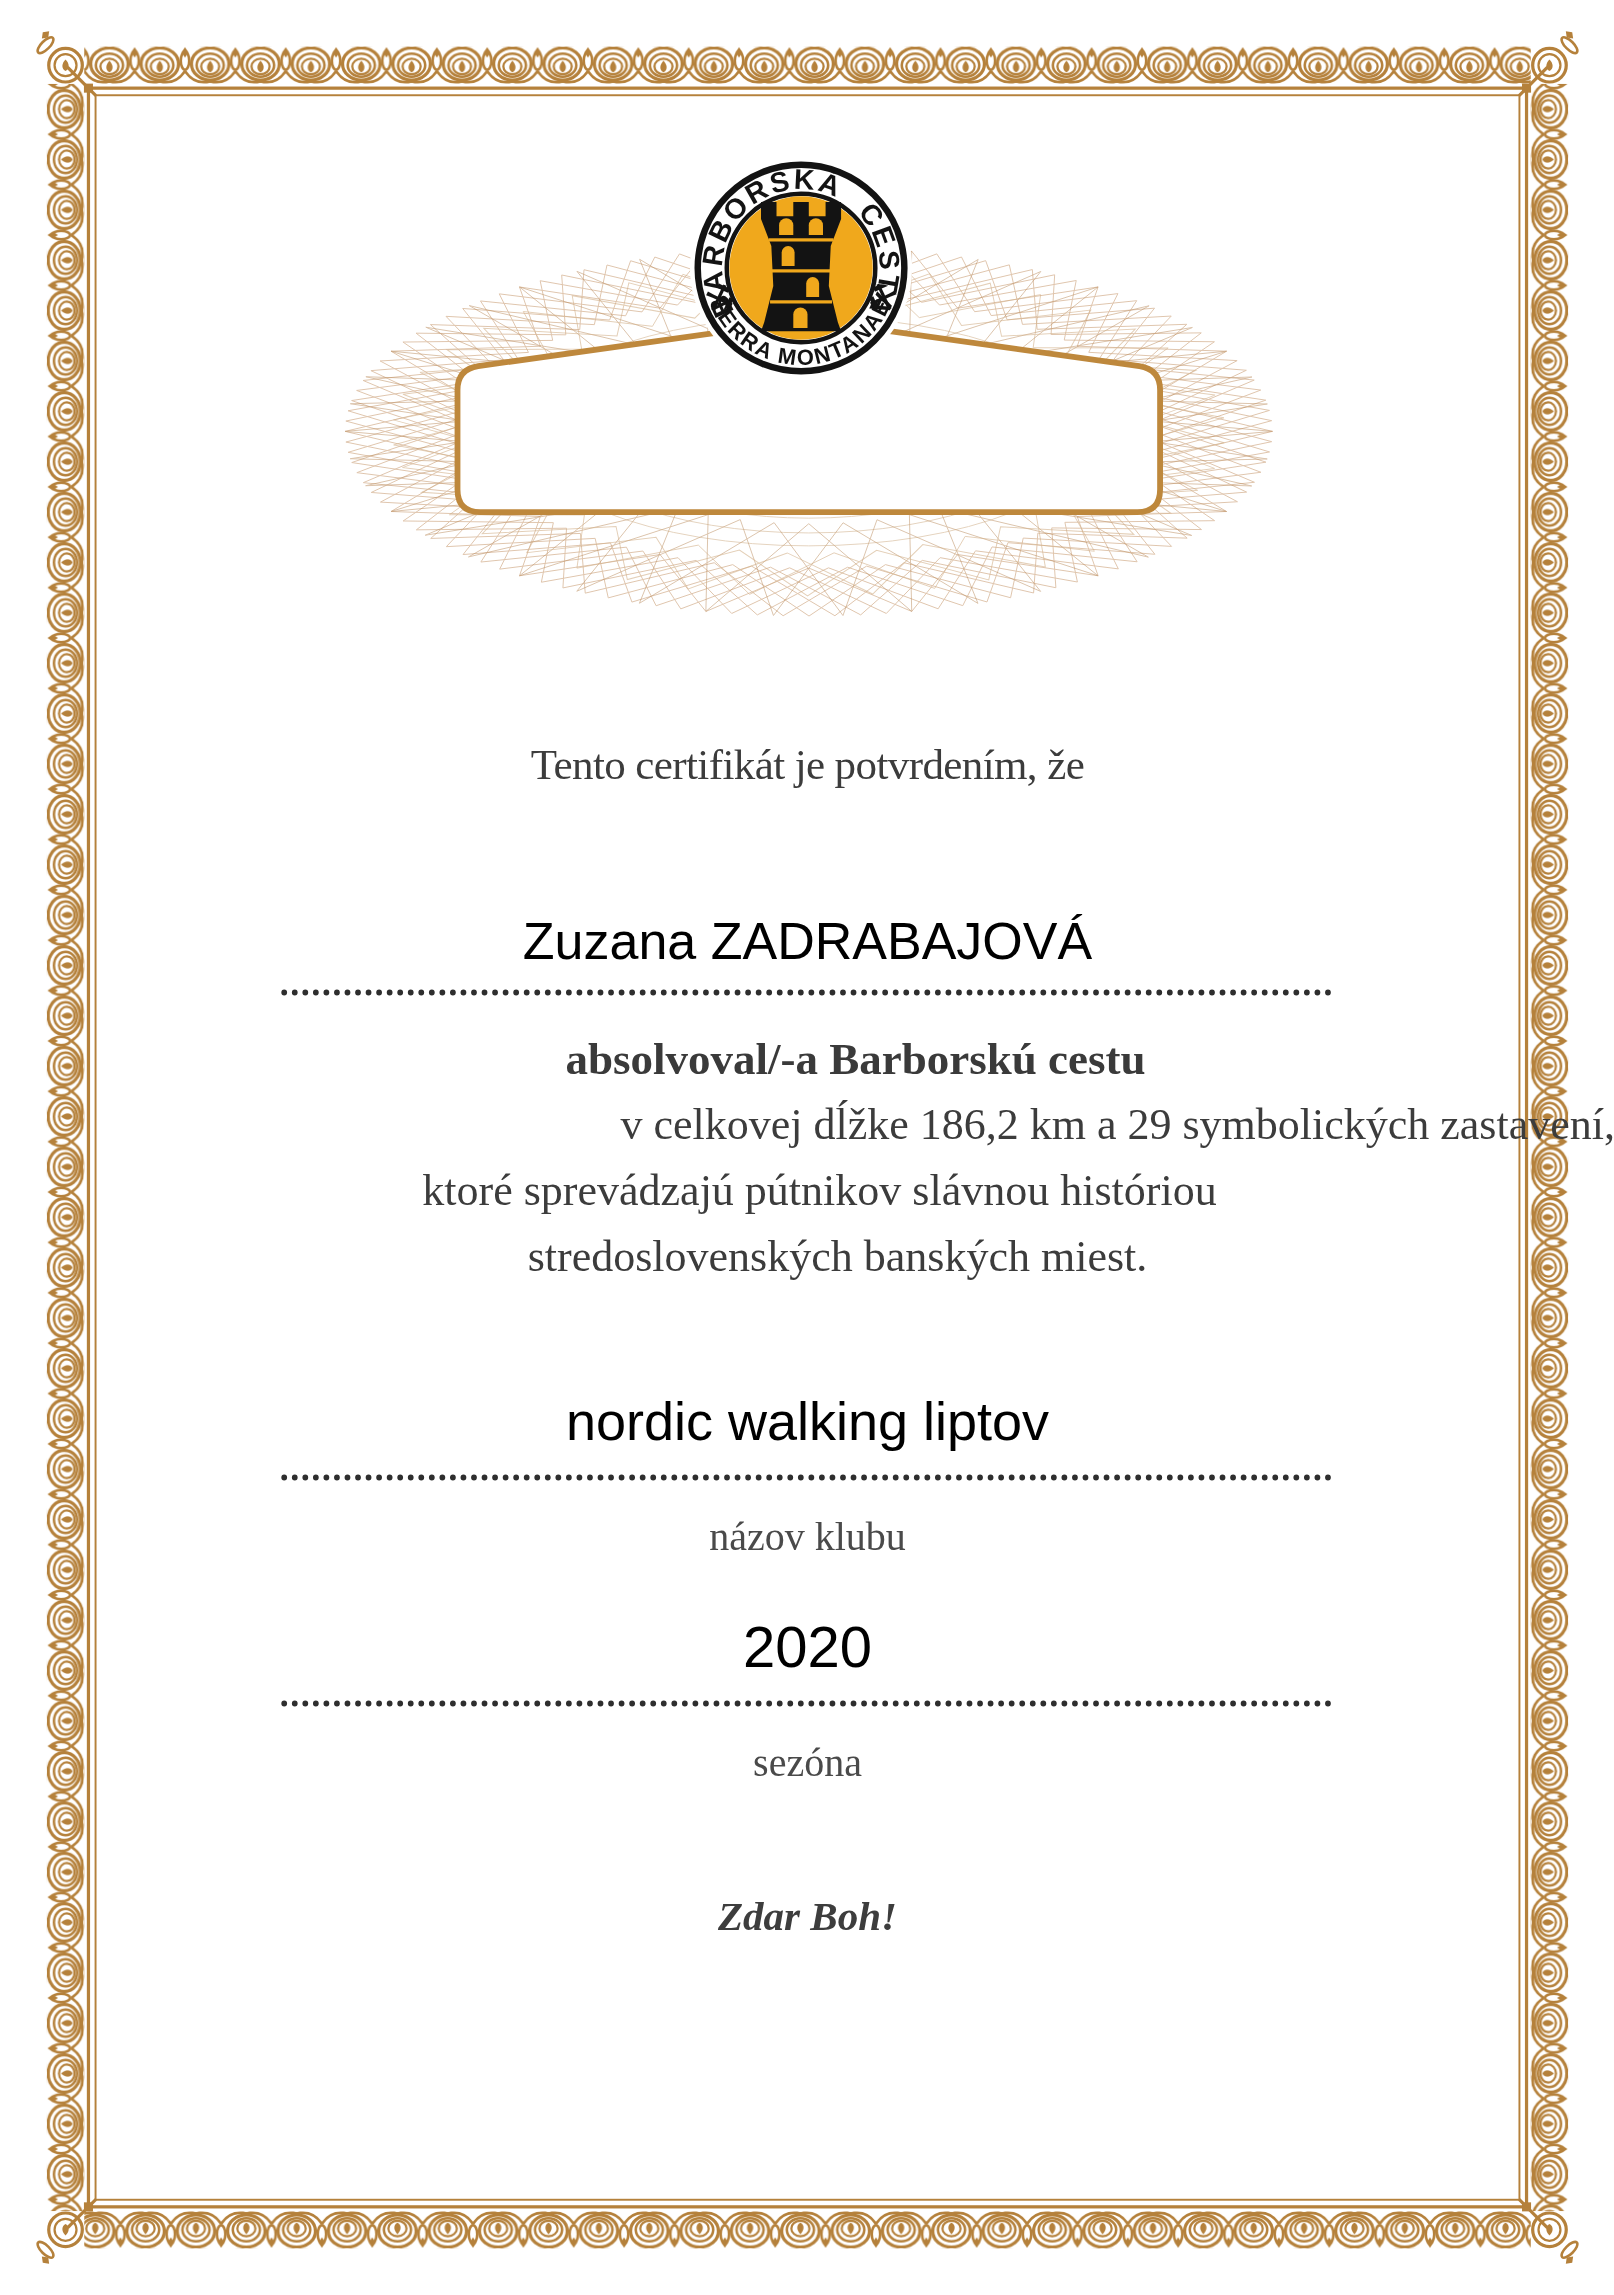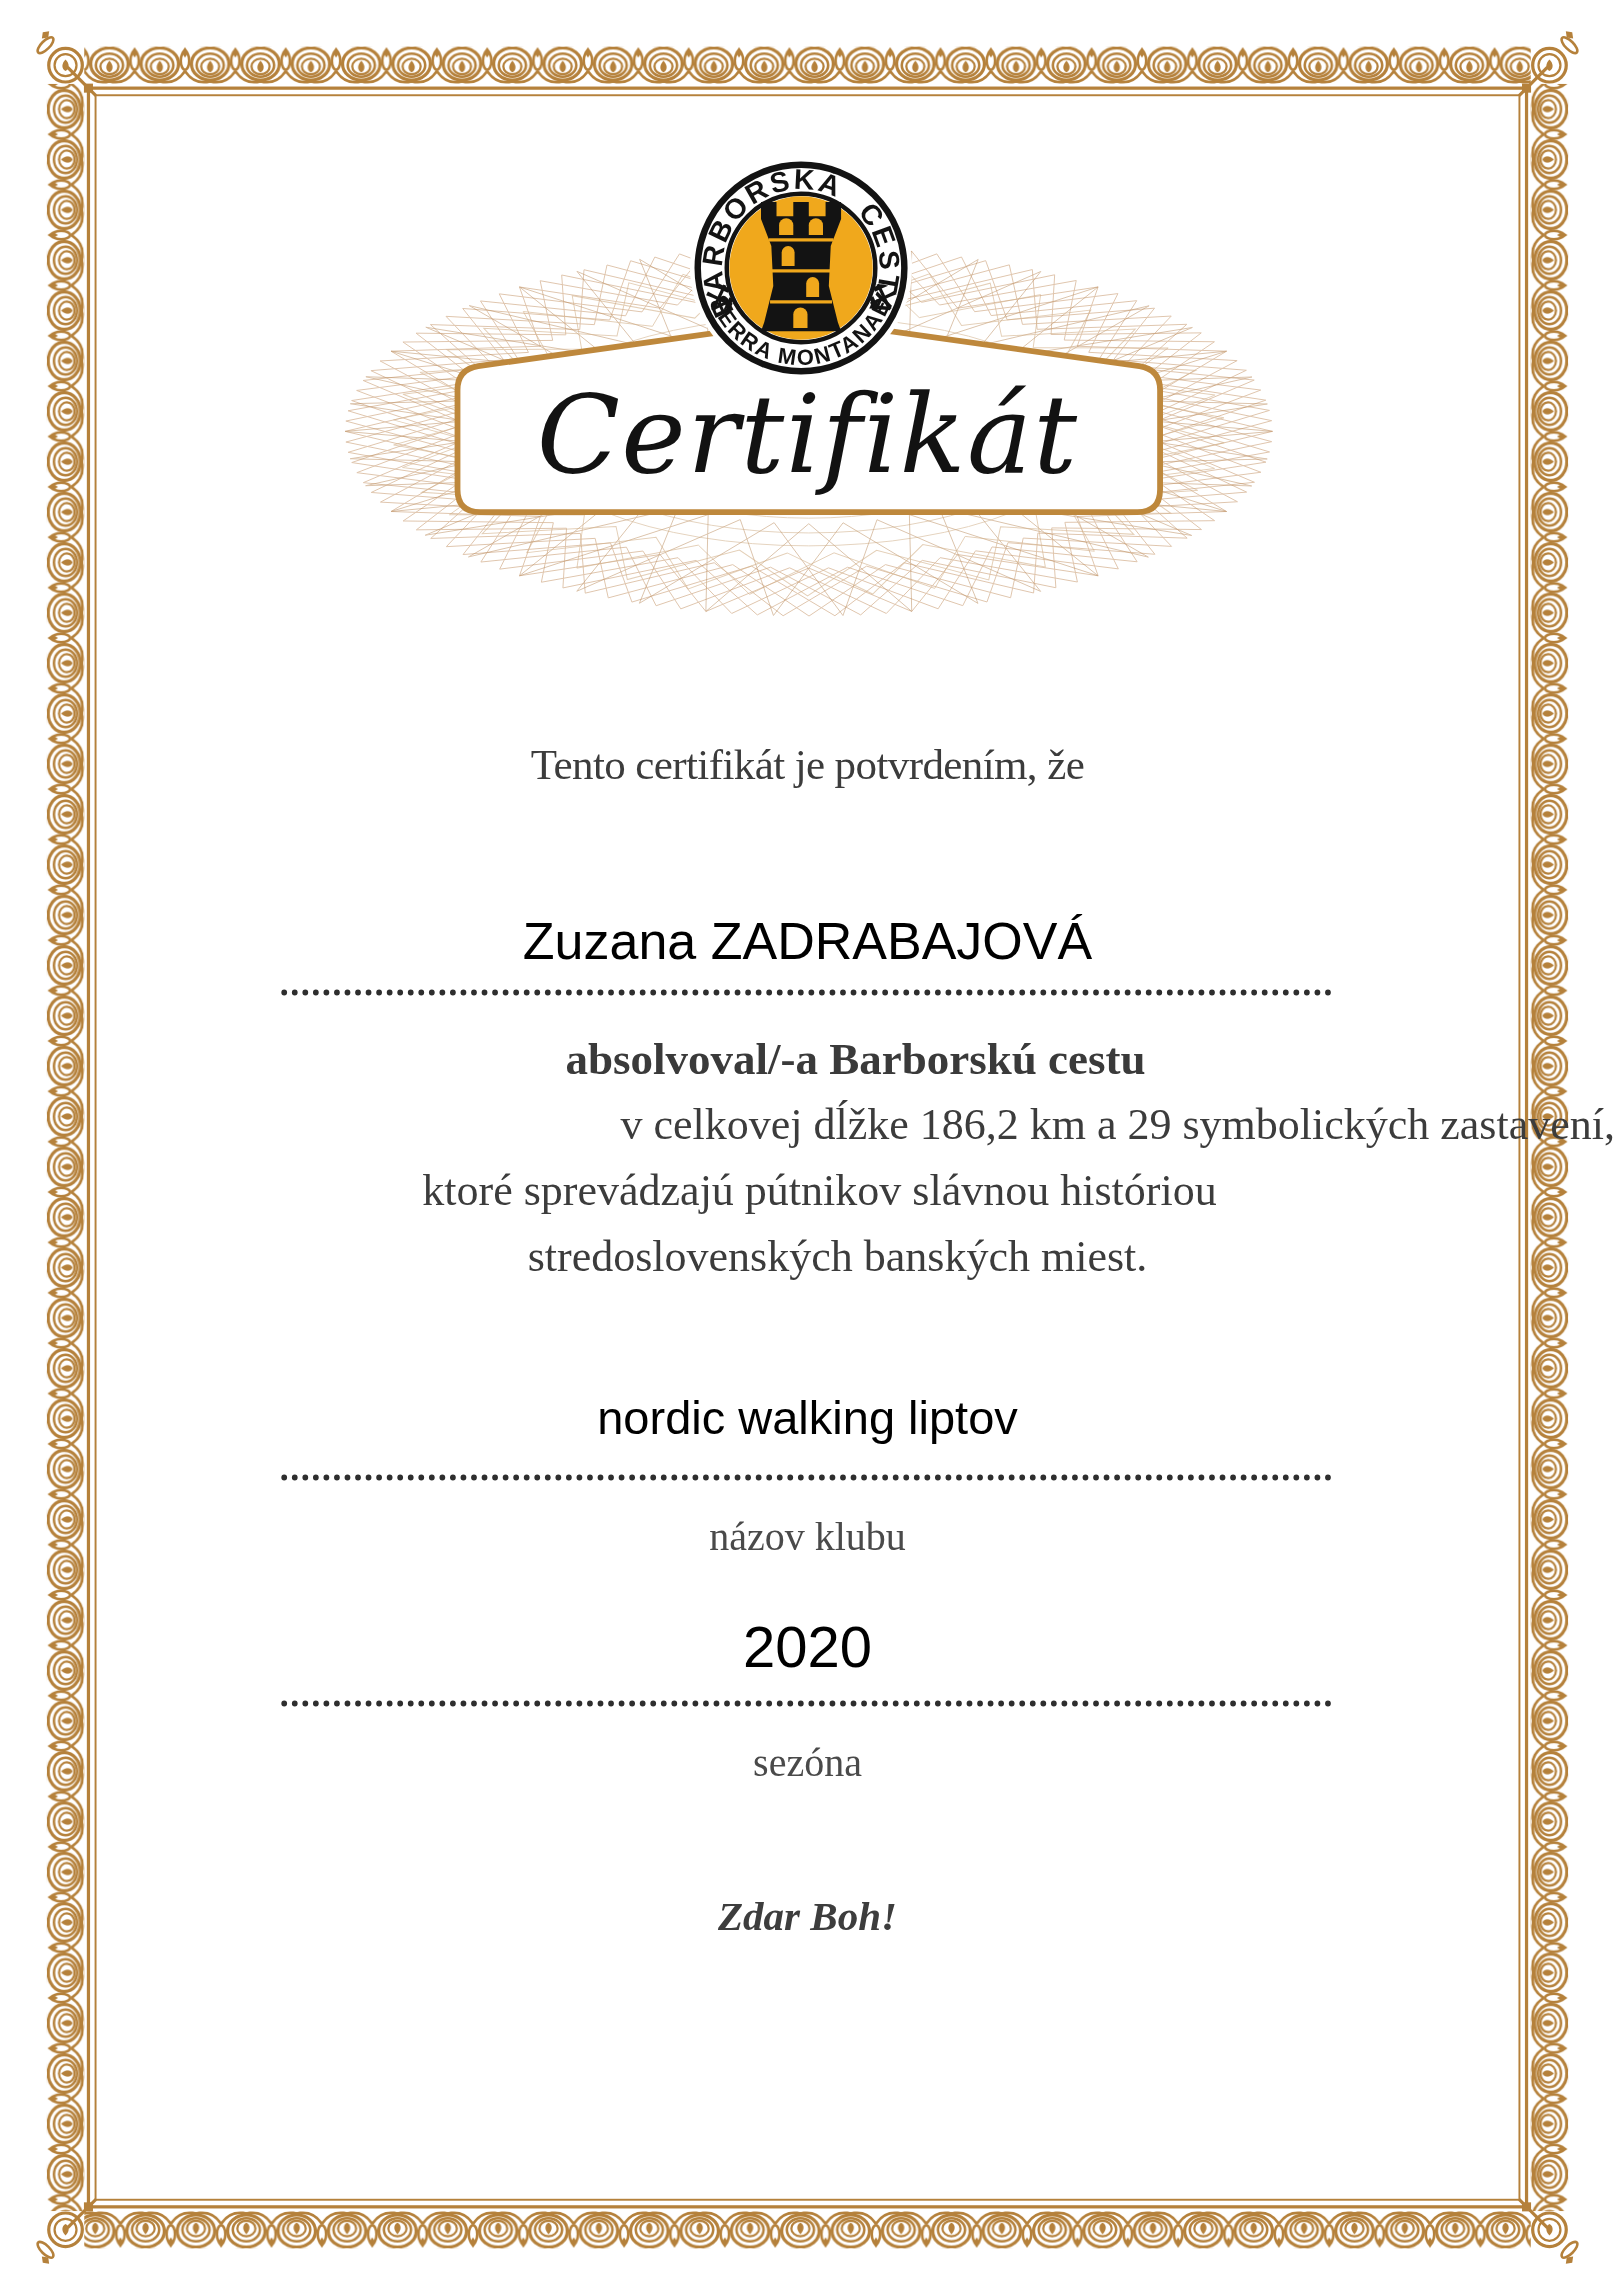--- a/index.html
+++ b/index.html
@@ -43,21 +43,21 @@
     color:#3a3a3a;
     margin-left:48px;
   }
   .bodyline{font-size:44px;color:#3c3c3c;}
   .body-1{top:1099px;text-align:right;}
   .body-2{top:1165px;padding-left:12px;}
   .body-3{top:1231px;padding-left:30px;}
   .club{
     top:1390px;
     font-family:"Liberation Sans",sans-serif;
-    font-size:47px;color:#000000;
+    font-size:54px;color:#000000;
   }
   .fieldlabel{font-size:40px;color:#4a4a4a;}
   .club-label{top:1513px;}
   .season{
     top:1613px;
     font-family:"Liberation Sans",sans-serif;
     font-size:58px;color:#000000;
   }
   .season-label{top:1739px;}
   .closing{
@@ -191,21 +191,20 @@
       </text>
       <text font-family="Liberation Sans, sans-serif" font-size="34" font-weight="bold" letter-spacing="3" fill="#131313">
         <textPath href="#arcBottom" startOffset="50%" text-anchor="middle">TERRA MONTANAE</textPath>
       </text>
 
       <text x="0" y="0" transform="translate(-126.9,46.2) rotate(70)" text-anchor="middle" dominant-baseline="central" font-family="DejaVu Sans, sans-serif" font-size="52" fill="#131313">⚒</text>
       <text x="0" y="0" transform="translate(126.9,46.2) rotate(-70)" text-anchor="middle" dominant-baseline="central" font-family="DejaVu Sans, sans-serif" font-size="52" fill="#131313">⚒</text>
     </g>
   </svg>
 
-  <div class="txt title-script">Certifikát</div>
 
   <div class="txt intro">Tento certifikát je potvrdením, že</div>
 
   <div class="txt recipient">Zuzana ZADRABAJOVÁ</div>
 
   <div class="dotline dot-1">
     <svg width="1059" height="9" viewBox="0 0 1640 14">
         <line x1="6" y1="7" x2="1634" y2="7" stroke="#2E2E2E" stroke-width="9" stroke-linecap="round" stroke-dasharray="0 16.4"></line>
       </svg>
   </div>

